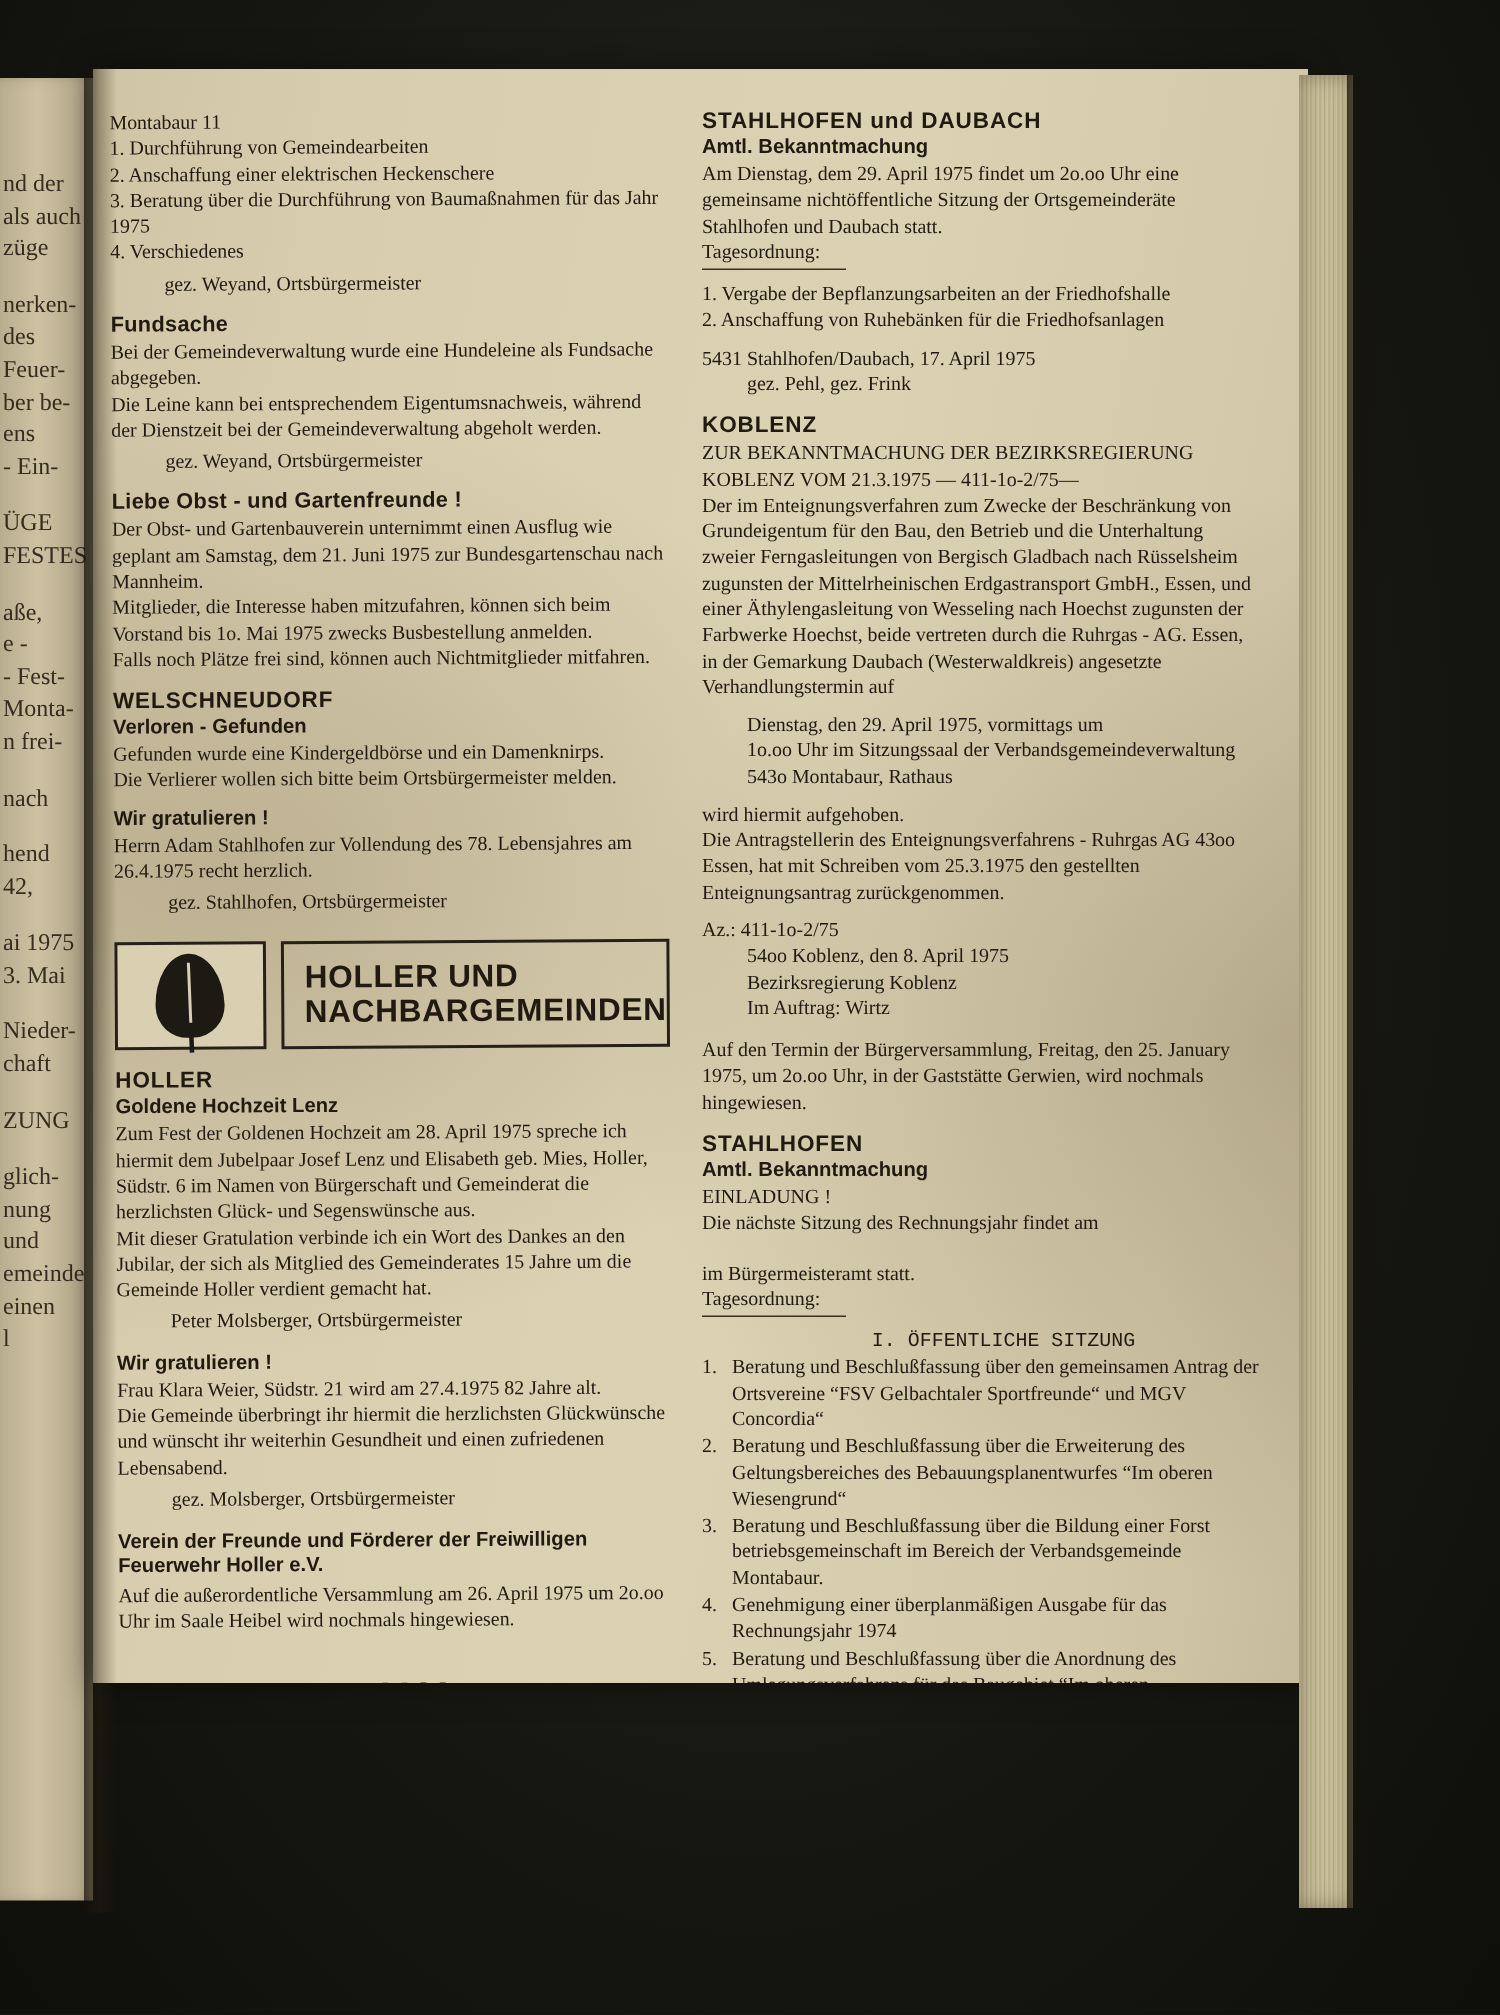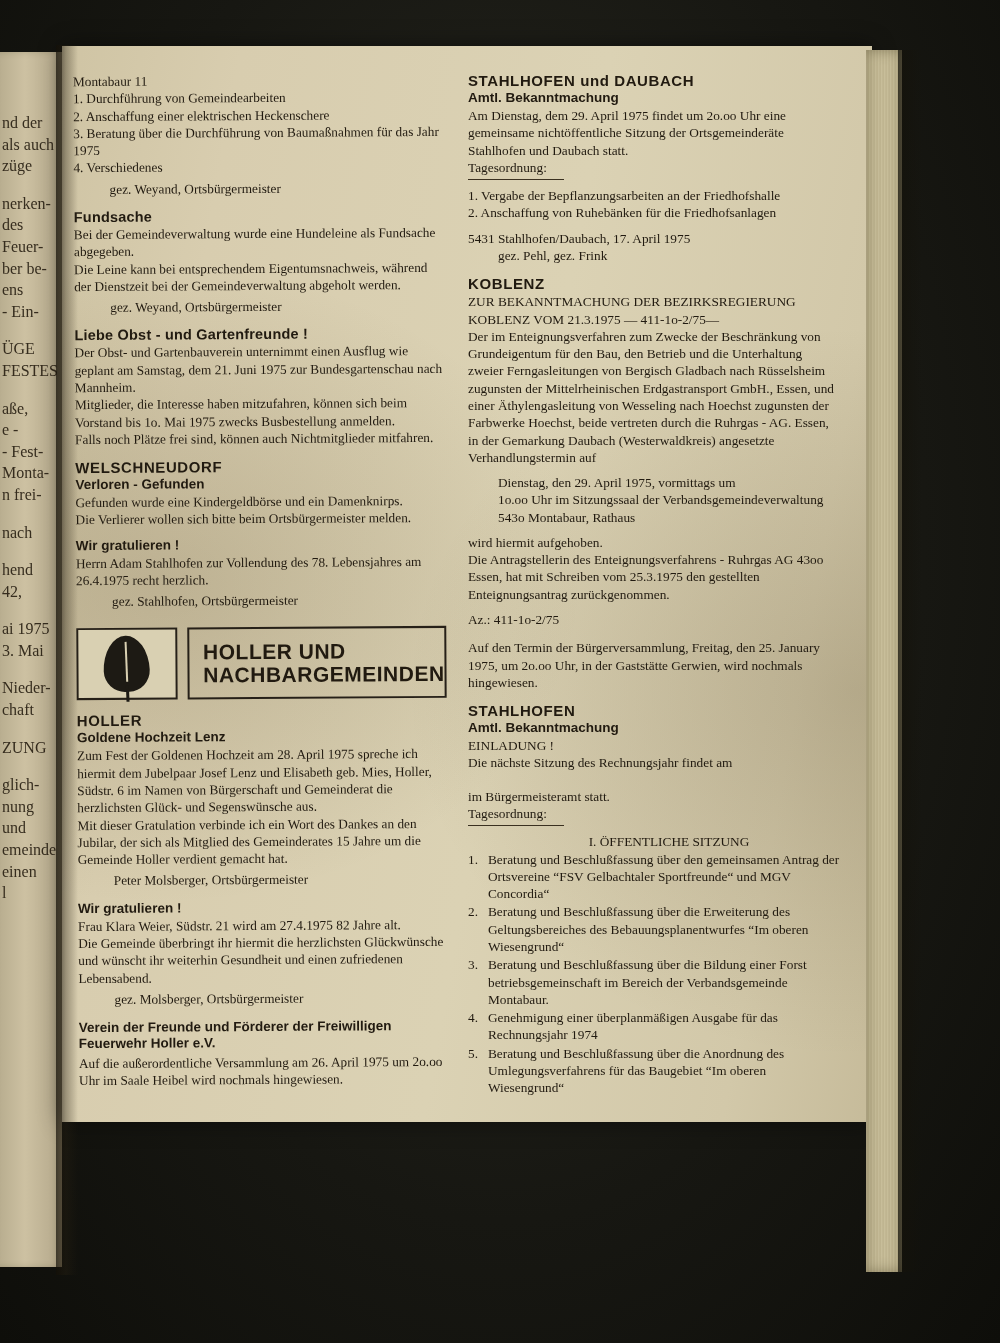--- a/index.html
+++ b/index.html
@@ -133,21 +133,21 @@
   .list li {
     font-family: "Liberation Serif", serif;
     font-size: 13.3px;
     line-height: 1.30;
     display: flex;
     gap: 6px;
     margin-bottom: 1px;
   }
   .list li .num { min-width: 14px; }
   .list.hang li .txt { flex: 1; }
-  .center { text-align: center; }
+  .center { text-align: center; font-family: Liberation Mono, monospace; }
 
   
   .banner {
     display: flex;
     align-items: stretch;
     margin: 18px 0 12px 0;
     height: 72px;
   }
   .banner .logo {
     width: 118px;
@@ -331,20 +331,23 @@
           <p class="t">KOBLENZ VOM 21.3.1975 — 411-1o-2/75—</p>
           <p class="t">Der im Enteignungsverfahren zum Zwecke der Beschränkung von Grundeigentum für den Bau, den Betrieb und die Unterhaltung zweier Ferngasleitungen von Bergisch Gladbach nach Rüsselsheim zugunsten der Mittelrheinischen Erdgastransport GmbH., Essen, und einer Äthylengasleitung von Wesseling nach Hoechst zugunsten der Farbwerke Hoechst, beide vertreten durch die Ruhrgas - AG. Essen, in der Gemarkung Daubach (Westerwaldkreis) angesetzte Verhandlungstermin auf</p>
           <div class="spacer-8"></div>
           <p class="t indent" style="white-space:pre-line">Dienstag, den 29. April 1975, vormittags um
 1o.oo Uhr im Sitzungssaal der Verbandsgemeindeverwaltung 543o Montabaur, Rathaus</p>
           <div class="spacer-8"></div>
           <p class="t" style="white-space:pre-line">wird hiermit aufgehoben.
 Die Antragstellerin des Enteignungsverfahrens - Ruhrgas AG 43oo Essen, hat mit Schreiben vom 25.3.1975 den gestellten Enteignungsantrag zurückgenommen.</p>
           <div class="spacer-8"></div>
           <p class="t">Az.: 411-1o-2/75</p>
+          <p class="t indent" style="white-space:pre-line">54oo Koblenz, den 8. April 1975
+Bezirksregierung Koblenz
+Im Auftrag: Wirtz</p>
         </div>
 
         <div class="blk">
           <p class="t">Auf den Termin der Bürgerversammlung, Freitag, den 25. January 1975, um 2o.oo Uhr, in der Gaststätte Gerwien, wird nochmals hingewiesen.</p>
         </div>
 
         <div class="blk">
           <div class="h-bold caps">STAHLHOFEN</div>
           <div class="h-sub">Amtl. Bekanntmachung</div>
           <p class="t">EINLADUNG !</p>

